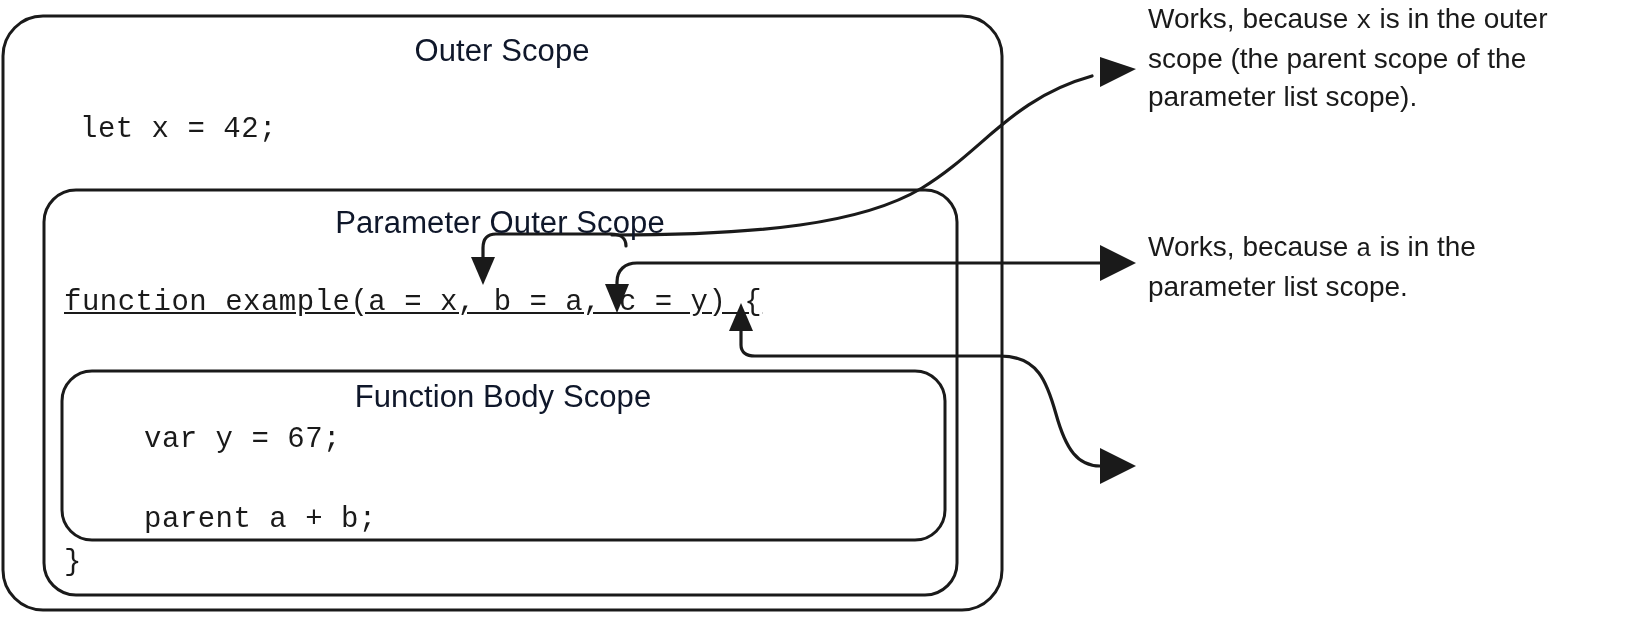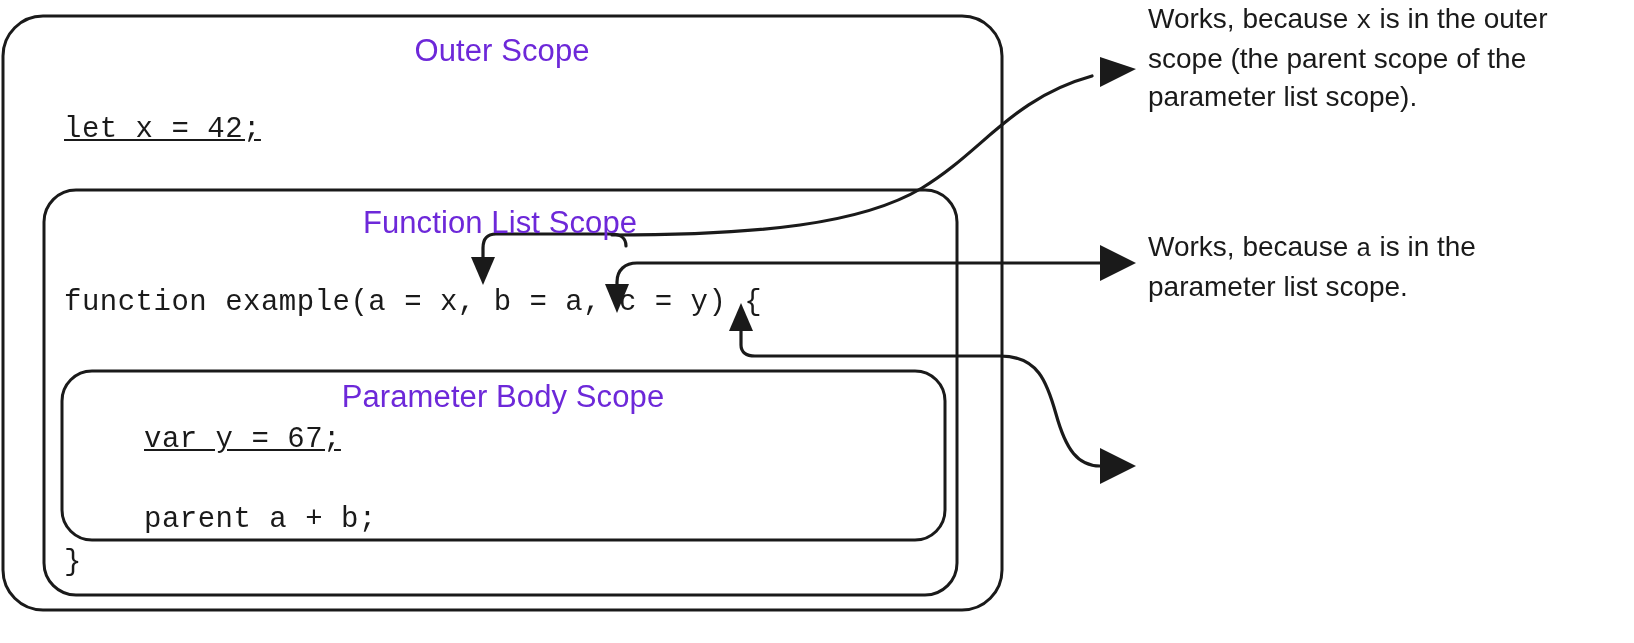--- a/index.html
+++ b/index.html
@@ -18,21 +18,21 @@
   #diagram-svg {
     position: absolute;
     left: 0;
     top: 0;
     width: 1634px;
     height: 643px;
   }
   .scope-title {
     position: absolute;
     text-align: center;
-    color: #6d28d9;
+    color: #0f172a;
     font-family: "Liberation Sans", sans-serif;
     font-size: 31px;
     font-weight: 400;
     white-space: nowrap;
     letter-spacing: 0.1px;
   }
   .code-line {
     position: absolute;
     color: #1a1a1a;
     font-family: "Liberation Mono", "DejaVu Sans Mono", monospace;
@@ -85,29 +85,29 @@
 
     <g>
       <path d="M 741 322 L 741 345 C 741 352 746 356 755 356 L 1000 356 C 1038 356 1047 382 1056 414 C 1066 450 1078 466 1100 466" fill="none" stroke="#1a1a1a" stroke-width="3.2" stroke-linecap="round"></path>
       <path d="M 741 303 L 729 331 L 753 331 Z" fill="#1a1a1a"></path>
       <path d="M 1136 466 L 1100 484 L 1100 448 Z" fill="#1a1a1a"></path>
     </g>
   </svg>
 
   <div class="scope-title" style="left:302px; top:33px; width:400px;">Outer Scope</div>
 
-  <div class="scope-title" style="left:300px; top:205px; width:400px;">Function List Scope</div>
+  <div class="scope-title" style="left:300px; top:205px; width:400px;">Parameter Outer Scope</div>
 
-  <div class="scope-title" style="left:303px; top:379px; width:400px;">Parameter Body Scope</div>
+  <div class="scope-title" style="left:303px; top:379px; width:400px;">Function Body Scope</div>
 
-  <div class="code-line" style="left:64px; top:113px;text-decoration:underline;">let x = 42;</div>
+  <div class="code-line" style="left:80px; top:113px;">let x = 42;</div>
 
-  <div class="code-line" style="left:64px; top:286px;">function example(a = x, b = a, c = y) {</div>
+  <div class="code-line" style="left:64px; top:286px;text-decoration:underline;">function example(a = x, b = a, c = y) {</div>
 
-  <div class="code-line" style="left:144px; top:423px;text-decoration:underline;">var y = 67;</div>
+  <div class="code-line" style="left:144px; top:423px;">var y = 67;</div>
 
   <div class="code-line" style="left:144px; top:503px;">parent a + b;</div>
 
   <div class="code-line" style="left:64px; top:546px;">}</div>
 
   <div class="annotation" id="ann-2"><span>Works, because </span><span class="mono">a</span><span> is in the parameter list scope.</span></div>
 
   <div class="annotation" id="ann-1"><span>Works, because </span><span class="mono">x</span><span> is in the outer scope (the parent scope of the parameter list scope).</span></div>
 
 

